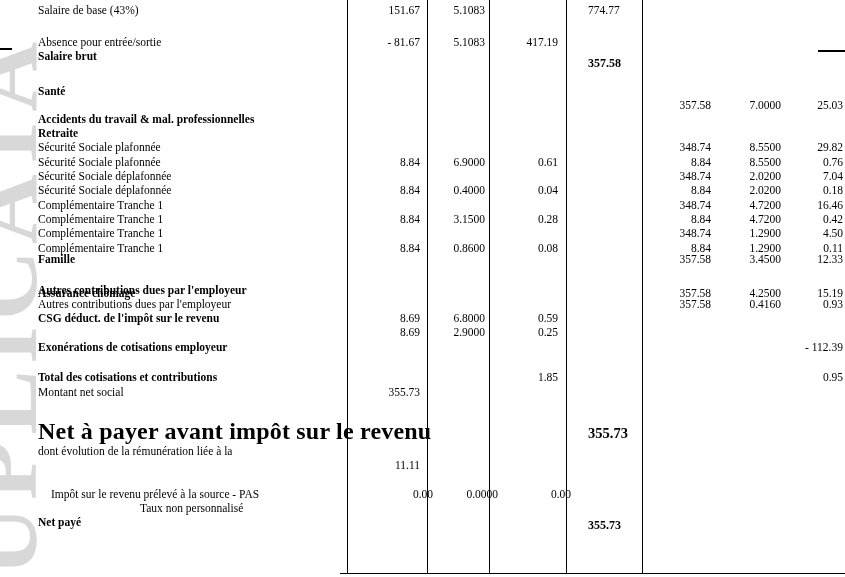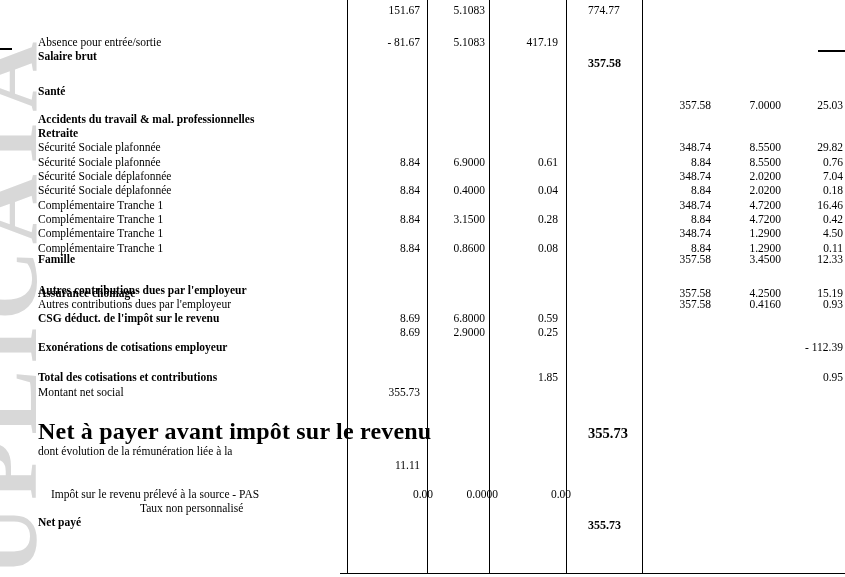--- a/index.html
+++ b/index.html
@@ -59,20 +59,21 @@
   <div class="vline v2"></div>
   <div class="vline v3"></div>
   <div class="vline v4"></div>
   <div class="vline v5"></div>
   <div id="bottom-border"></div>
   <div id="tick-left" class="tick"></div>
   <div id="tick-right" class="tick"></div>
 
   <div id="rows-container">
       <div class="row" style="top: 3px;">
+        <span class="cell c-label">Salaire de base (43%)</span>
         <span class="cell c-base">151.67</span>
         <span class="cell c-rate">5.1083</span>
         <span class="cell c-net">774.77</span>
       </div>
       <div class="row" style="top: 35px;">
         <span class="cell c-label">Absence pour entrée/sortie</span>
         <span class="cell c-base">- 81.67</span>
         <span class="cell c-rate">5.1083</span>
         <span class="cell c-amount">417.19</span>
       </div>

